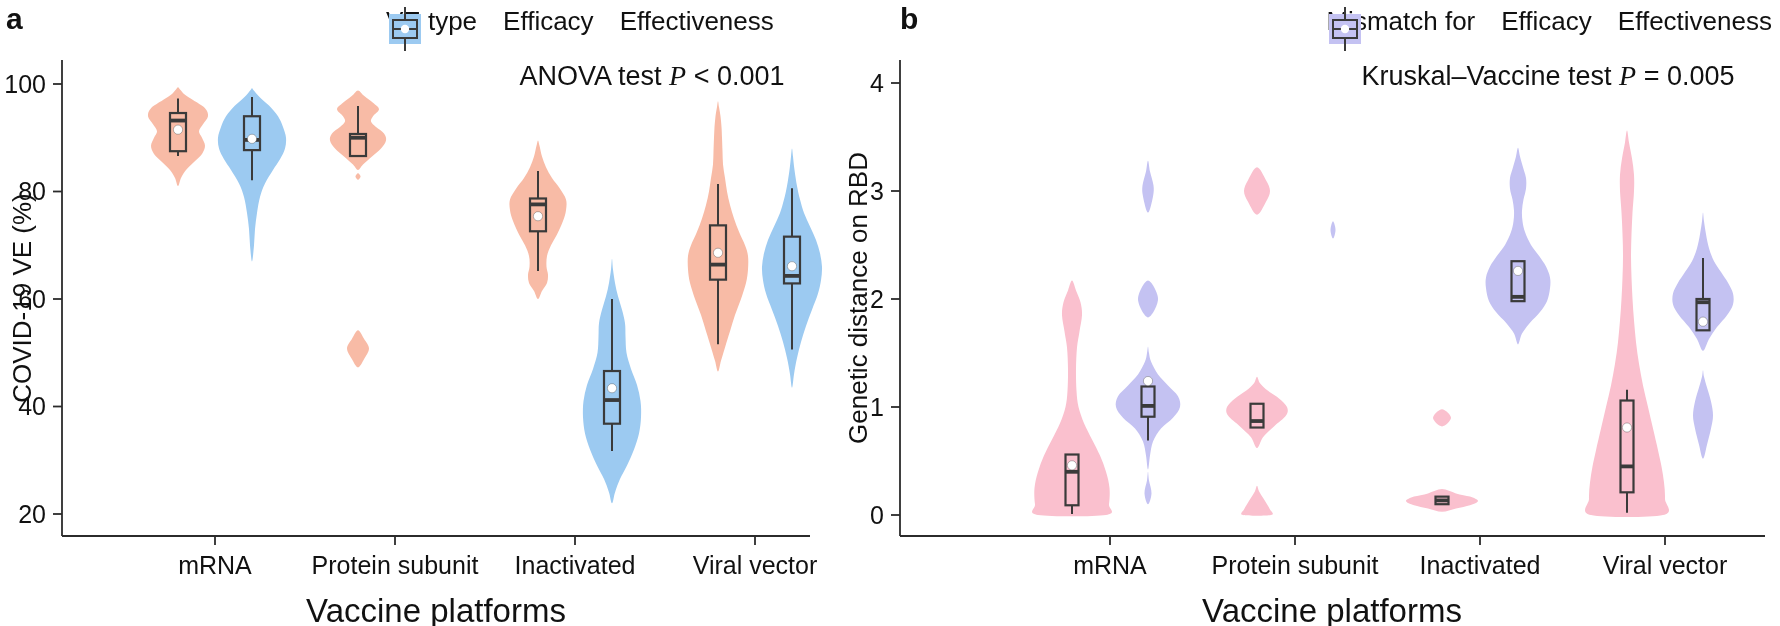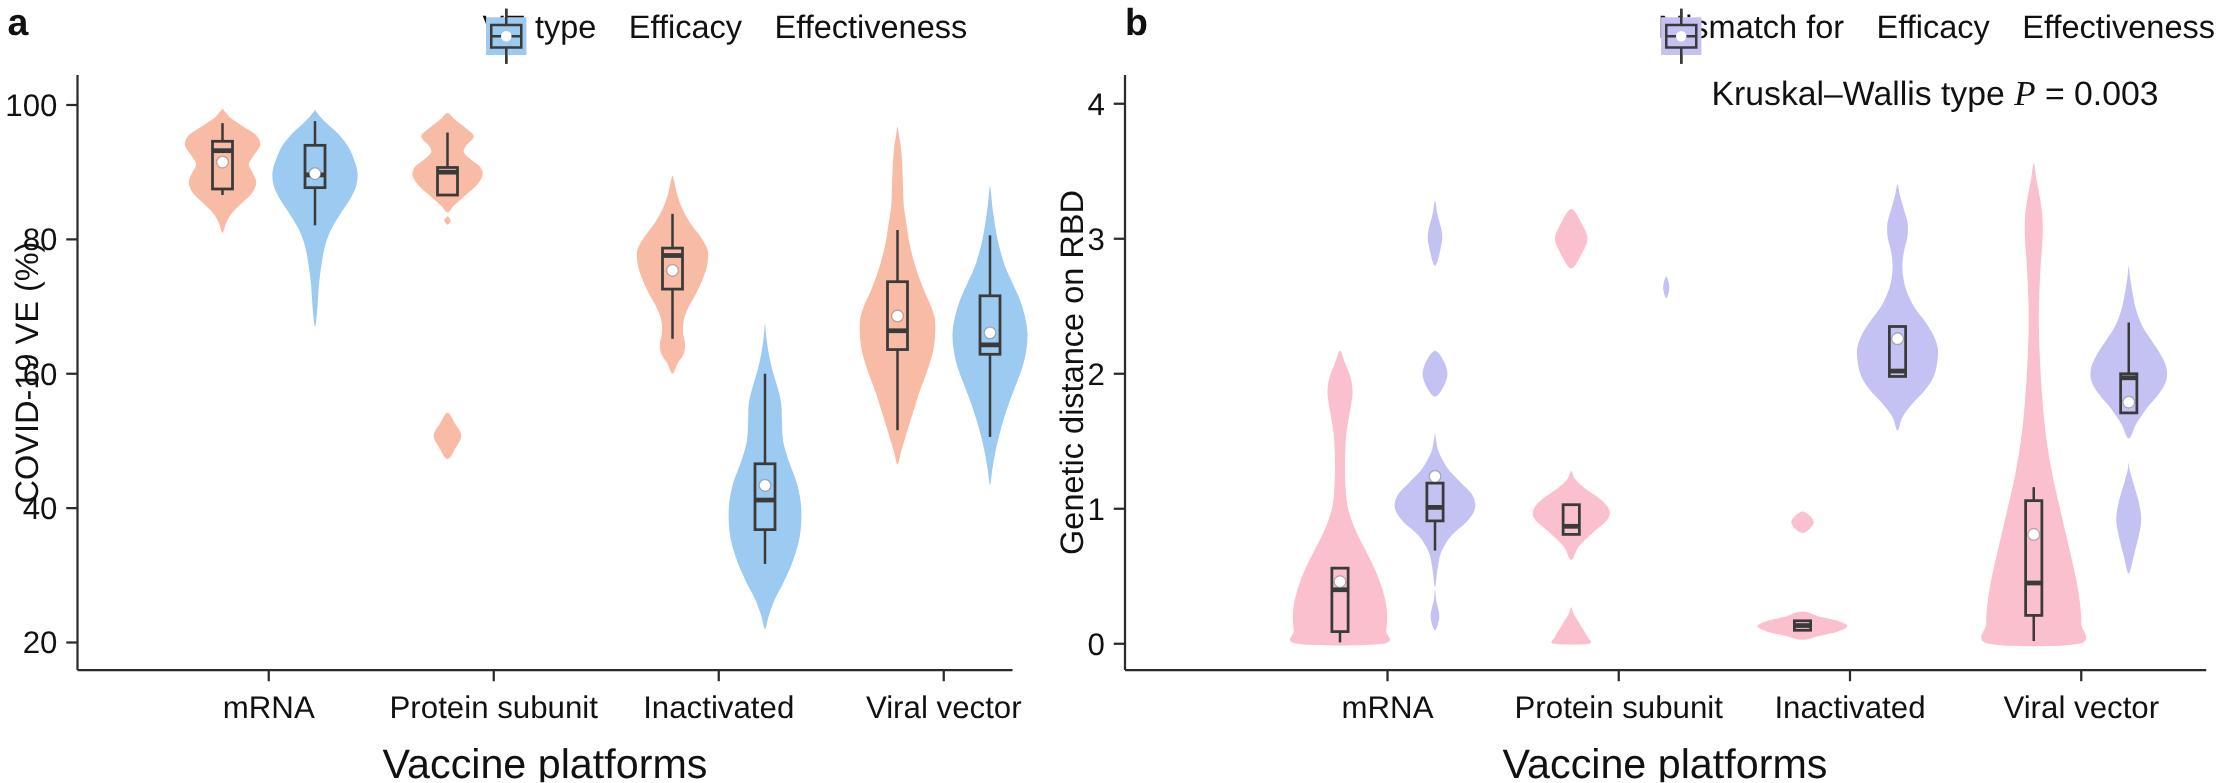--- a/index.html
+++ b/index.html
@@ -257,21 +257,24 @@
         <line x1="19" y1="1" x2="19" y2="14" stroke="#3a3a3a" stroke-width="2"></line>
         <line x1="19" y1="32" x2="19" y2="45" stroke="#3a3a3a" stroke-width="2"></line>
         <rect x="7" y="14" width="24" height="18" fill="none" stroke="#3a3a3a" stroke-width="2"></rect>
         <line x1="7" y1="23" x2="31" y2="23" stroke="#3a3a3a" stroke-width="2"></line>
         <circle cx="19" cy="23" r="4.2" fill="#ffffff"></circle>
       </svg>
     </span>
     <span>Effectiveness</span>
   </div>
 
+  <div class="overlay annot" style="left:652px;top:60px;">
+    <span>ANOVA test </span><i class="stat">P</i><span> &lt; 0.001</span>
+  </div>
   <div class="overlay annot" style="left:1548px;top:60px;">
-    <span>Kruskal–Wallis type </span><i class="stat">P</i><span> = 0.003</span>
+    <span>Kruskal–Vaccine test </span><i class="stat">P</i><span> = 0.005</span>
   </div>
 
   <div class="overlay y-title" style="left:22px;top:298px;">COVID-19 VE (%)</div>
   <div class="overlay y-title" style="left:858px;top:298px;">Genetic distance on RBD</div>
   <div class="overlay x-title" style="left:436px;top:592px;">Vaccine platforms</div>
   <div class="overlay x-title" style="left:1332px;top:592px;">Vaccine platforms</div>
 </div>
 
 </body></html>

